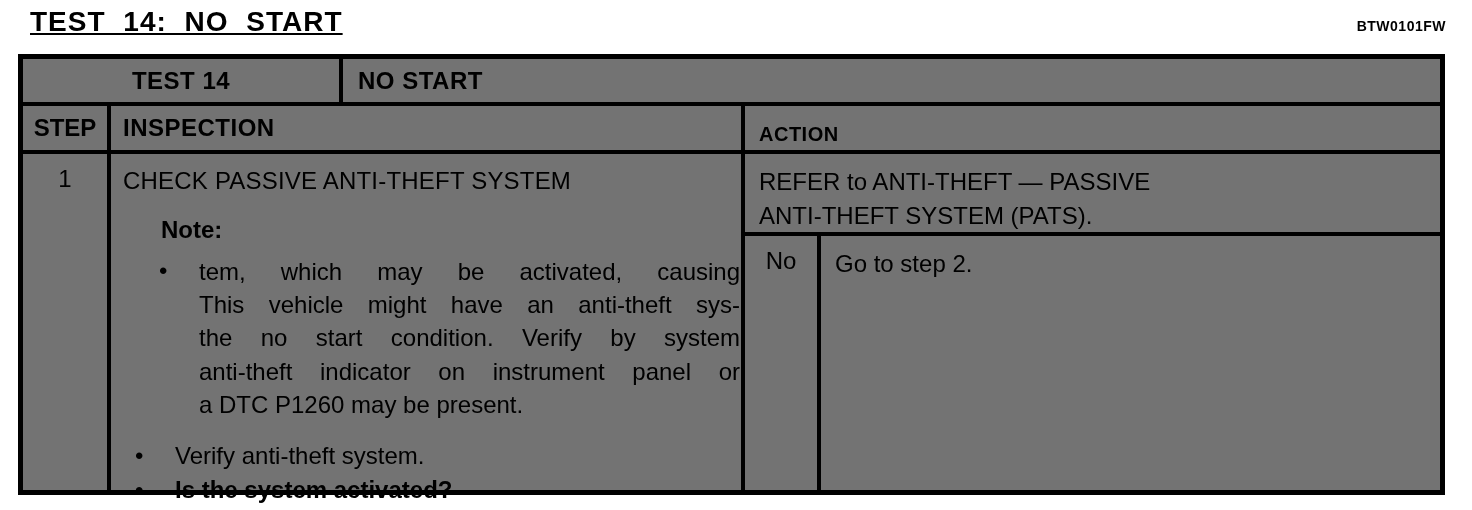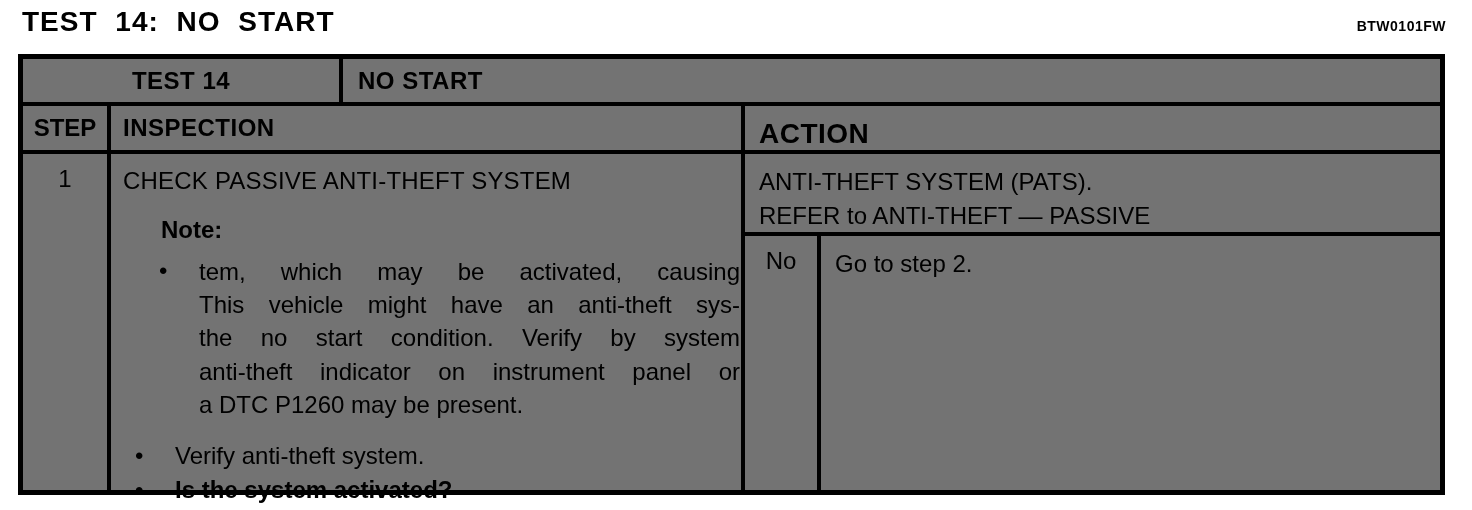--- a/index.html
+++ b/index.html
@@ -4,24 +4,25 @@
 <style>
   * { margin:0; padding:0; box-sizing:border-box; }
   html,body { width:1472px; height:510px; background:#ffffff; overflow:hidden; }
   body {
     font-family:"Liberation Sans", sans-serif;
     color:#000;
     position:relative;
   }
 
   .page-title {
-    position:absolute; left:22px; top:6px;
+    position:absolute; left:30px; top:6px;
     font-size:28px; font-weight:bold;
     letter-spacing:1px; word-spacing:9px;
     white-space:nowrap;
+    text-decoration:underline;
   }
   .fig-code {
     position:absolute; right:26px; top:18px;
     font-size:14px; font-weight:bold; letter-spacing:0.5px;padding-left:6px;
   }
 
   .diag-table {
     position:absolute; left:18px; top:54px;
     width:1427px; height:441px;
     border:5px solid #000;
@@ -48,21 +49,21 @@
     display:flex; align-items:center; justify-content:center;
     font-size:24px; font-weight:bold;
   }
   .cell-insp-h {
     width:634px; border-right:4px solid #000;
     display:flex; align-items:center; padding-left:12px;
     font-size:24px; font-weight:bold; letter-spacing:0.5px;
   }
   .cell-action-h {
     flex:1; display:flex; align-items:center; padding-left:14px;
-    font-size:28px; font-weight:bold; letter-spacing:0.5px;margin-top:12px;
+    font-size:20px; font-weight:bold; letter-spacing:0.5px;margin-top:12px;
   }
 
   
   .body-row { flex:1; display:flex; min-height:0; }
   .col-step {
     width:88px; border-right:4px solid #000; flex:none;
     padding-top:11px; text-align:center; font-size:24px;
   }
   .col-insp {
     width:634px; border-right:4px solid #000; flex:none;
@@ -139,22 +140,22 @@
         <div class="check-line bold">
           <span class="check-bullet">•</span>
           <span>Is the system activated?</span>
         </div>
       </div>
     </div>
 
     <div class="col-results">
       <div class="result-row yes">
         <div class="cell-action">
+          <div>REFER to ANTI-THEFT — PASSIVE</div>
           <div>ANTI-THEFT SYSTEM (PATS).</div>
-          <div>REFER to ANTI-THEFT — PASSIVE</div>
         </div>
       </div>
       <div class="result-row no">
         <div class="cell-answer">No</div>
         <div class="cell-action">
           <div>Go to step 2.</div>
         </div>
       </div>
     </div>
 

